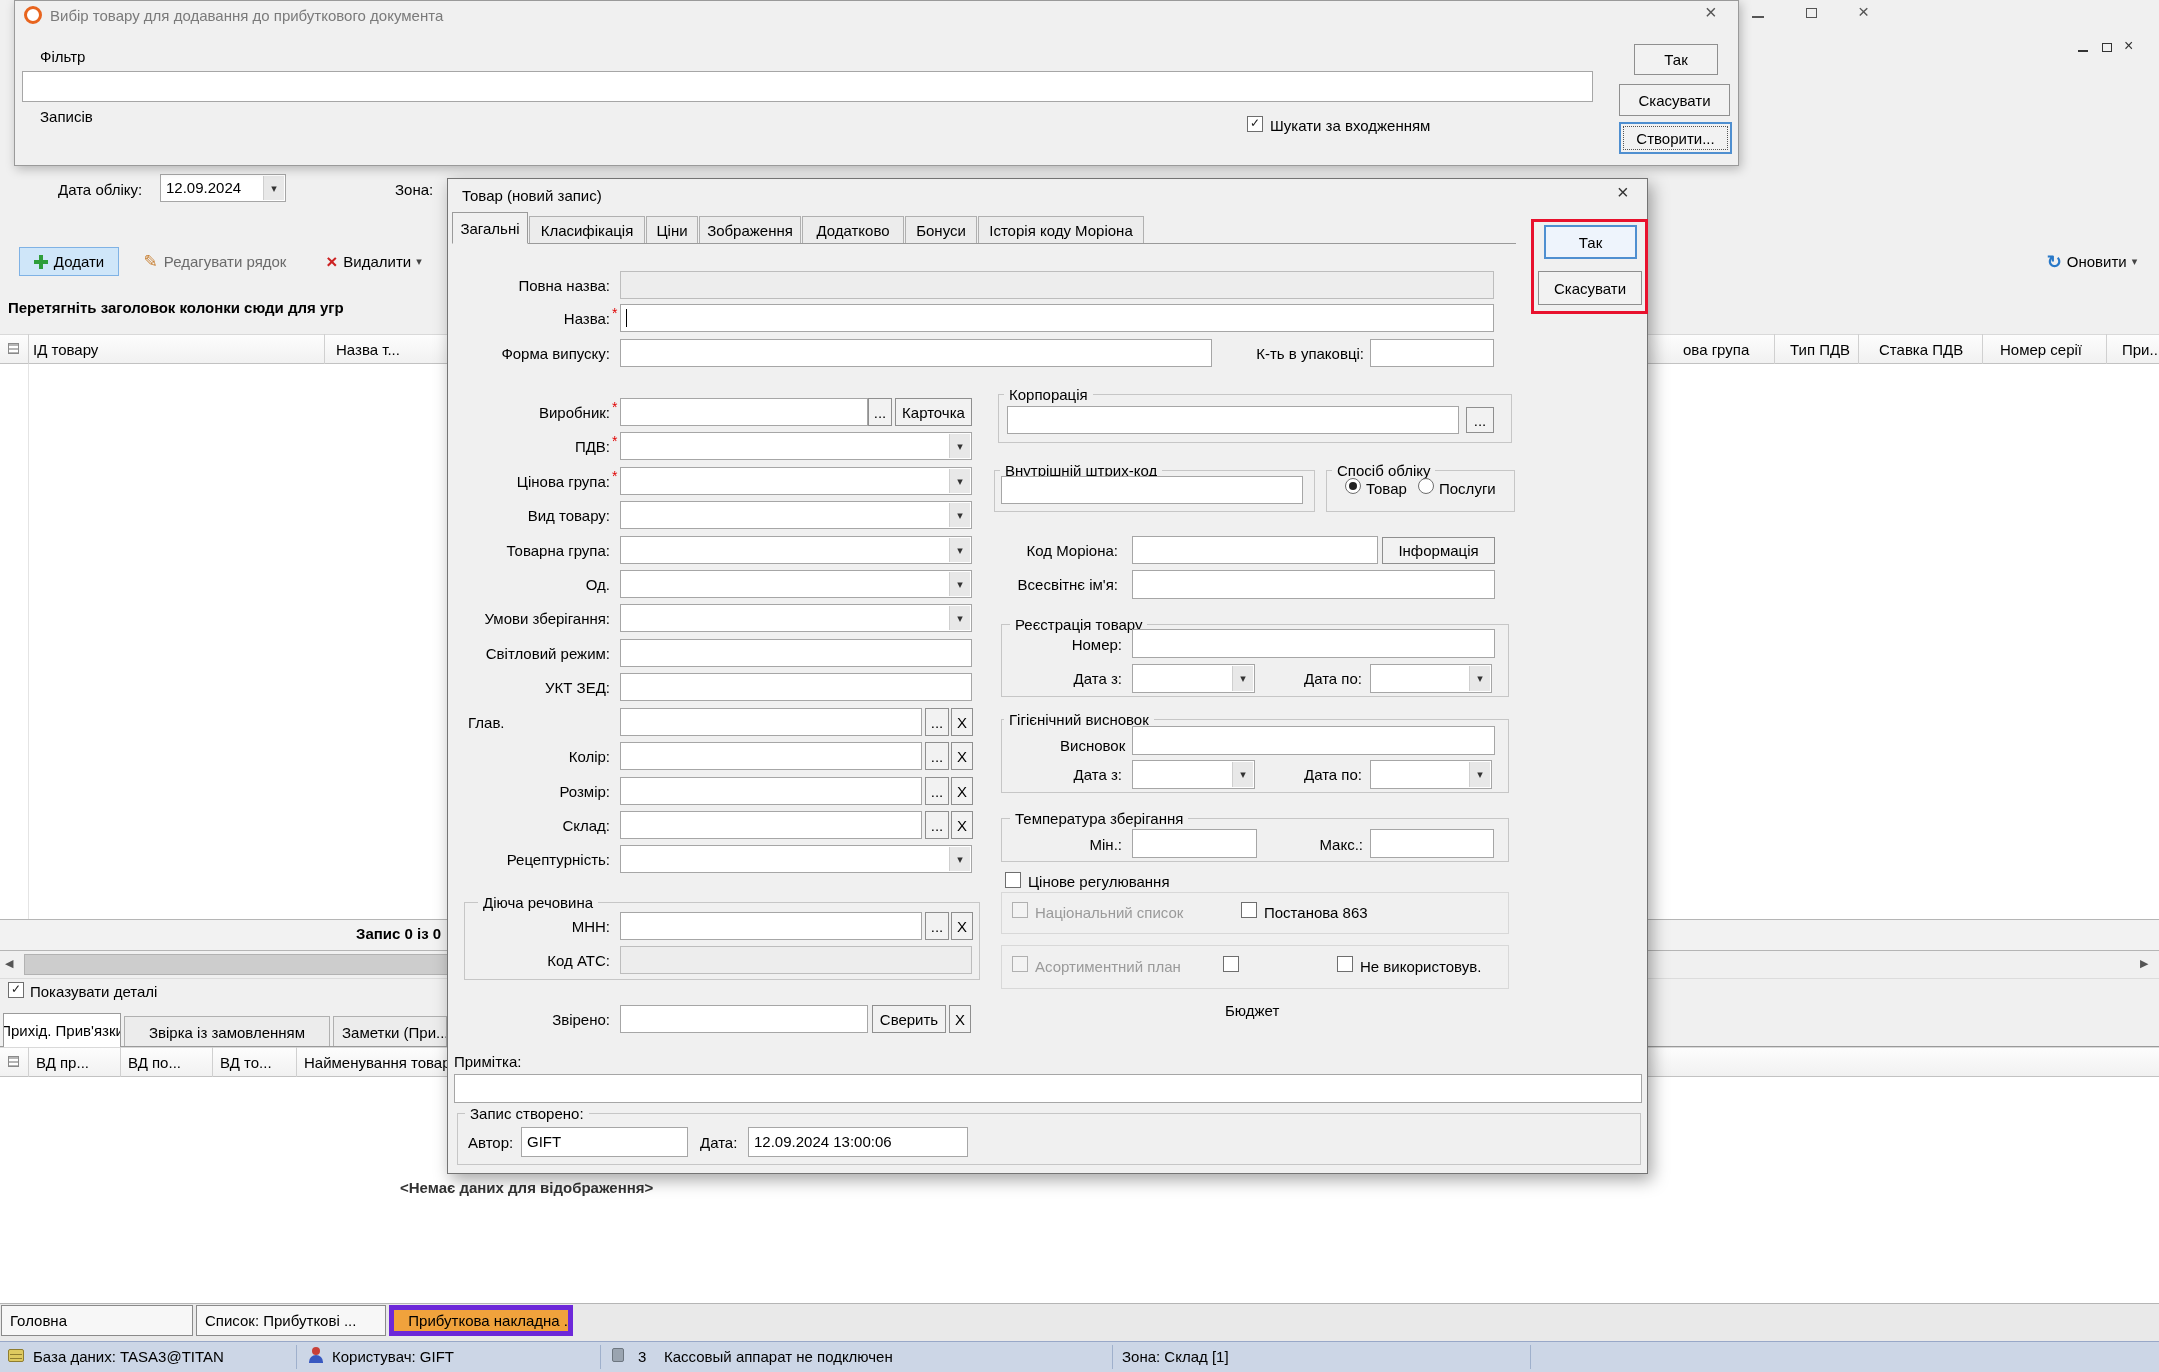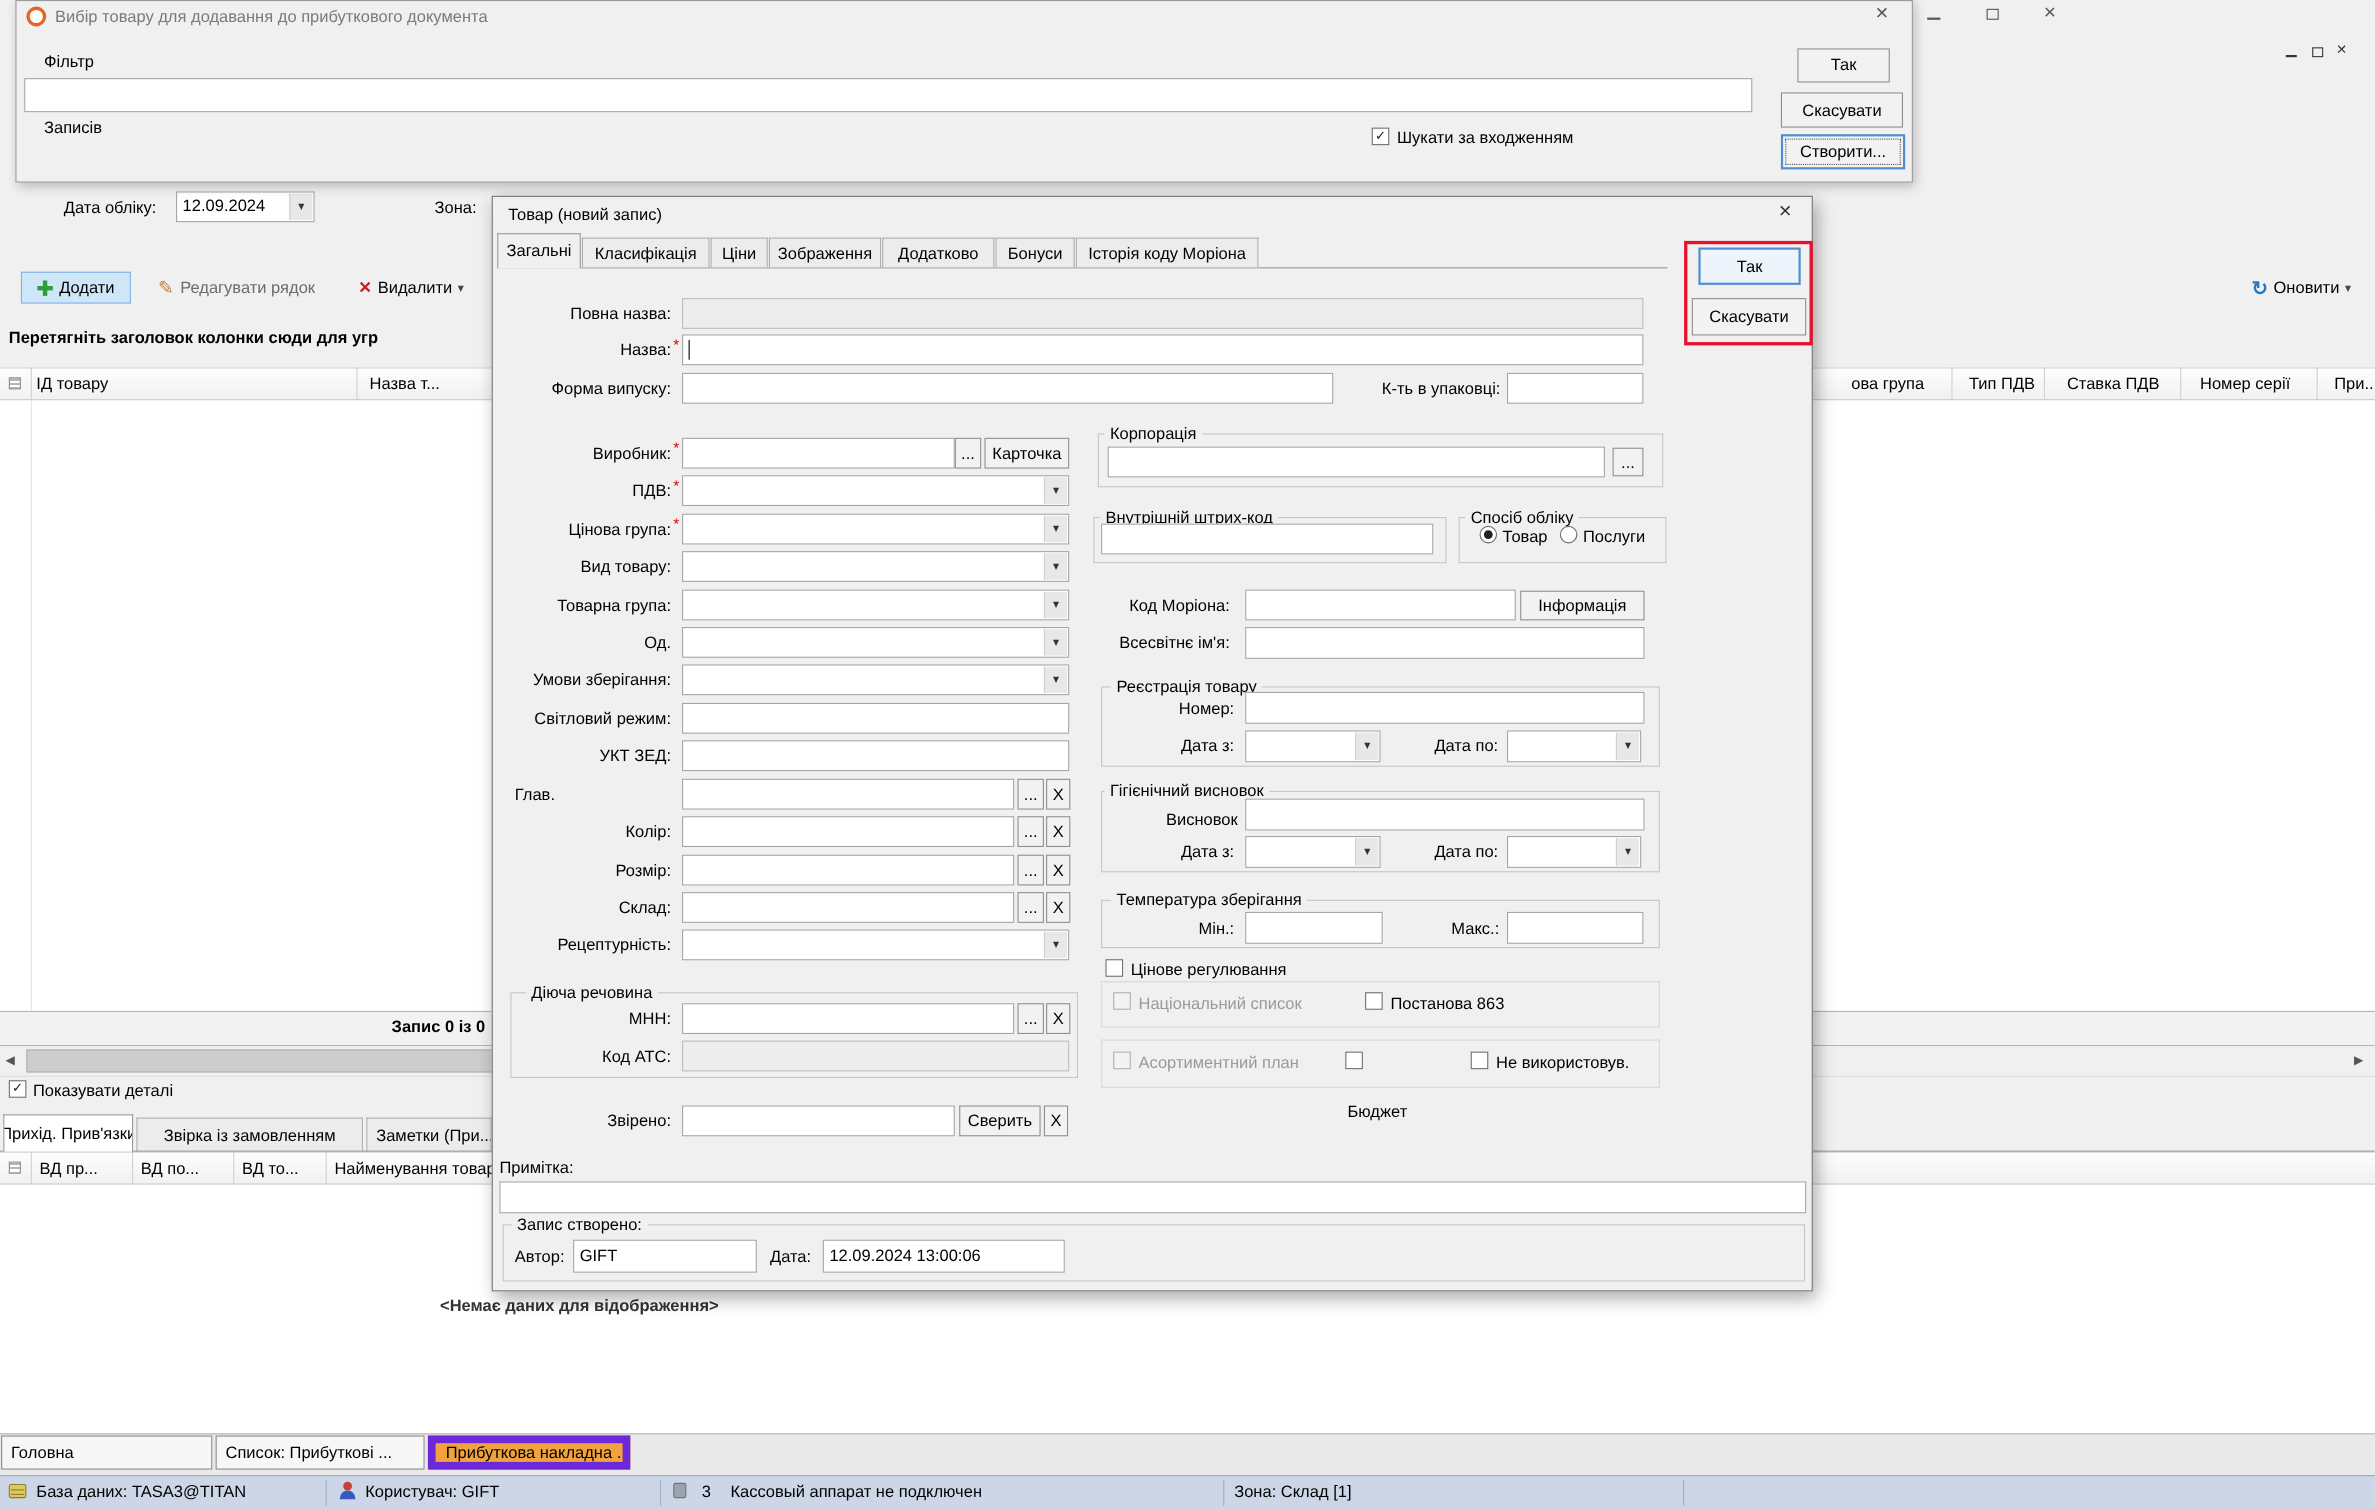--- a/index.html
+++ b/index.html
@@ -143,21 +143,21 @@
   <div style="position:absolute;left:0;top:1077px;width:2159px;height:226px;background:#ffffff;"></div>
   <span class="lb" style="left:400px;top:1179px;font-weight:bold;color:#333;">&lt;Немає даних для відображення&gt;</span>
 
   <div style="position:absolute;left:0;top:1303px;width:2159px;height:38px;background:#e9e9e9;border-top:1px solid #b5b5b5;box-sizing:border-box;"></div>
   <div class="tab" style="left:1px;top:1305px;width:192px;height:31px;background:#f7f7f7;border:1px solid #8a8a8a;justify-content:flex-start;padding-left:8px;">
     <span>Головна</span>
   </div>
   <div class="tab" style="left:196px;top:1305px;width:190px;height:31px;background:#f7f7f7;border:1px solid #8a8a8a;justify-content:flex-start;padding-left:8px;">
     <span>Список: Прибуткові ...</span>
   </div>
-  <div class="tab" style="left:389px;top:1305px;width:184px;height:31px;background:#f0a23c;border:7px solid #6d28d9;justify-content:center;padding-left:8px;">
+  <div class="tab" style="left:389px;top:1305px;width:184px;height:31px;background:#f0a23c;border:5px solid #6d28d9;justify-content:flex-end;padding-left:8px;">
     <span>Прибуткова накладна .</span>
   </div>
 
   <div style="position:absolute;left:0;top:1341px;width:2159px;height:31px;background:#ccd6e6;border-top:1px solid #98a8c8;box-sizing:border-box;"></div>
   <span class="dbicon" style="left:8px;top:1349px;"></span>
   <span class="lb" style="left:33px;top:1348px;">База даних: TASA3@TITAN</span>
   <div class="vsep" style="left:296px;top:1345px;height:24px;"></div>
   <span class="usricon" style="left:308px;top:1347px;"></span>
   <span class="lb" style="left:332px;top:1348px;">Користувач: GIFT</span>
   <div class="vsep" style="left:600px;top:1345px;height:24px;"></div>

